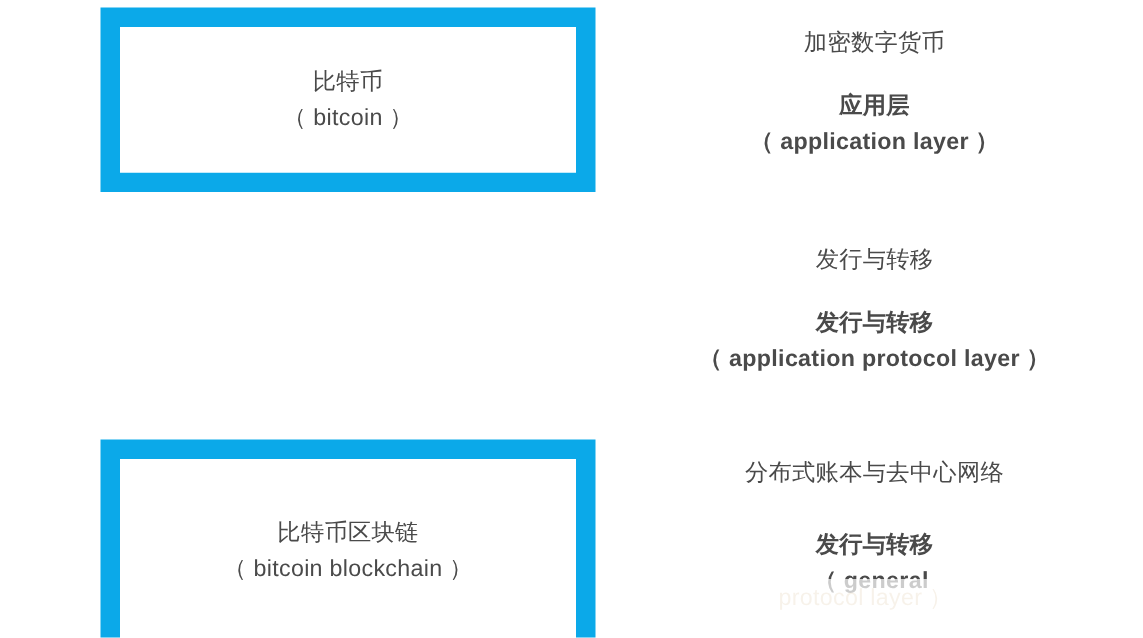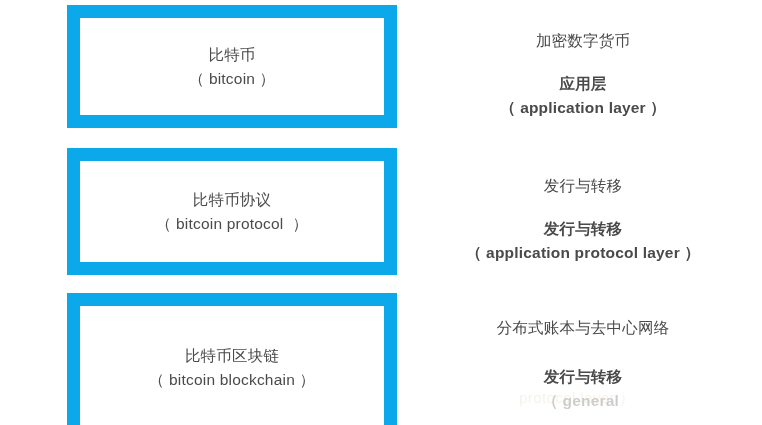--- a/index.html
+++ b/index.html
@@ -55,21 +55,20 @@
   #box-1 { top: 5px;   height: 123px; }
   #box-2 { top: 148px; height: 127px; }
   #box-3 { top: 293px; height: 150px; }
 
   
   .label-group {
     position: absolute;
     left: 418px;
     width: 330px;
     text-align: center;
-    margin-top: 13px;
   }
   .label-top {
     font-size: 15.5px;
     color: #4a4a4a;
     white-space: pre;
     letter-spacing: 0.2px;
   }
   .label-name {
     font-size: 15.5px;
     color: #4a4a4a;
@@ -123,26 +122,20 @@
     </div>
   </div>
 
   <div class="label-group" id="labels-1">
     <div class="label-top">加密数字货币</div>
     <div class="label-spacer"></div>
     <div class="label-name">应用层</div>
     <div class="label-name">（ application layer ）</div>
   </div>
 
-  <div class="box" id="box-2">
-    <div class="box-inner">
-      <span class="box-line">比特币协议</span>
-      <span class="box-line">（ bitcoin protocol  ）</span>
-    </div>
-  </div>
 
   <div class="label-group" id="labels-2">
     <div class="label-top">发行与转移</div>
     <div class="label-spacer"></div>
     <div class="label-name">发行与转移</div>
     <div class="label-name">（ application protocol layer ）</div>
   </div>
 
   <div class="box" id="box-3">
     <div class="box-inner">

